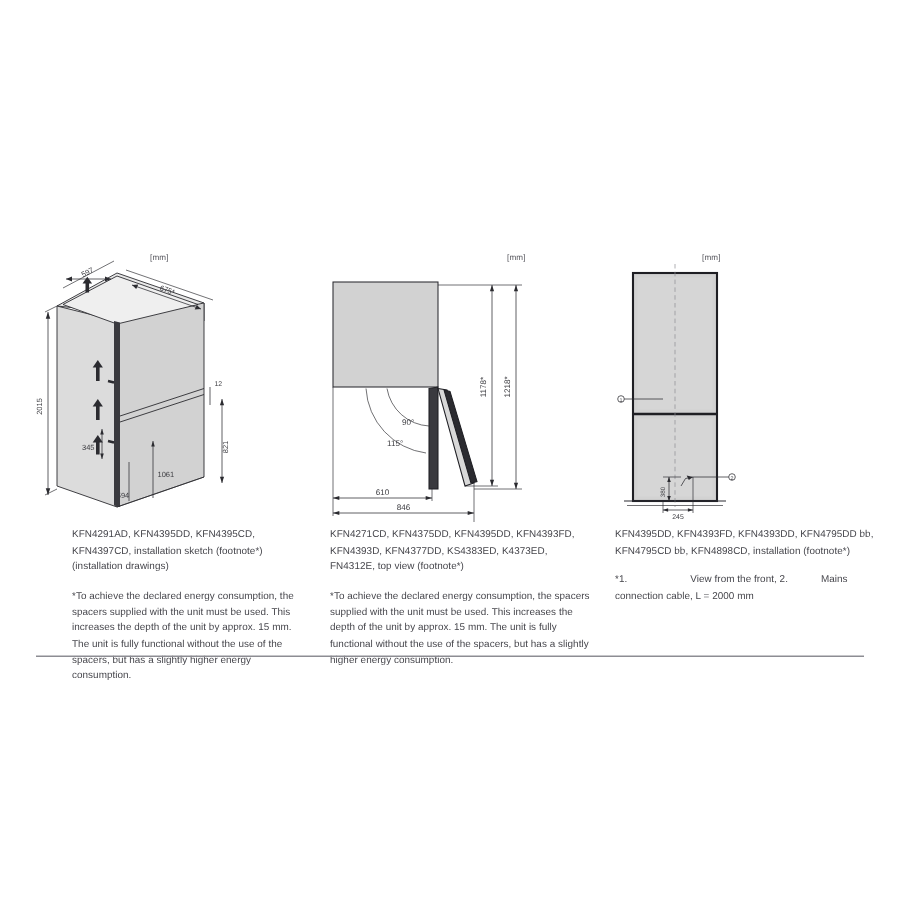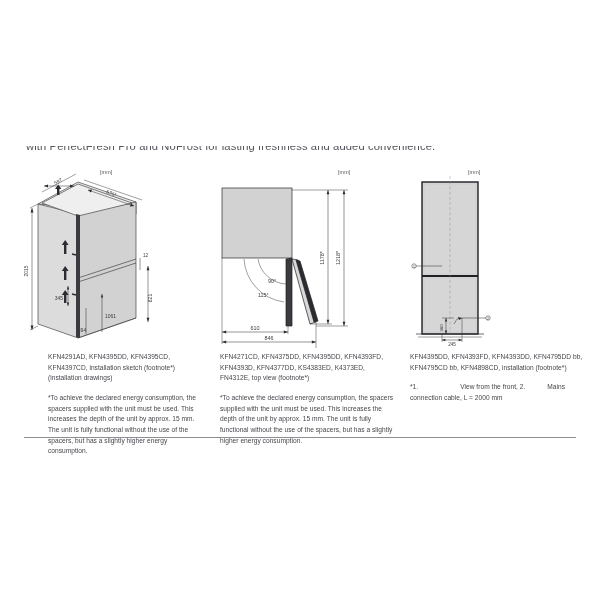--- a/index.html
+++ b/index.html
@@ -100,23 +100,20 @@
   .dim-text {
     font-family: "Liberation Sans", sans-serif;
     fill: #3c3c41;
   }
 </style>
 </head>
 <body>
 
 <div class="page">
 
-  <div class="header-strip">
-    <div class="header-text">with PerfectFresh Pro and NoFrost for lasting freshness and added convenience.</div>
-  </div>
 
   <div class="columns">
 
     <div class="col col-1">
       <div class="figure">
         <div class="unit-label" style="left:76px; top:3px;">[mm]</div>
         <svg width="170" height="182" viewBox="0 0 170 182">
           <g stroke="#2b2b30" fill="none" stroke-width="0.6">
 
             <polygon points="14,38 54,16 112,36 112,48" fill="#e8e8e8"></polygon>

